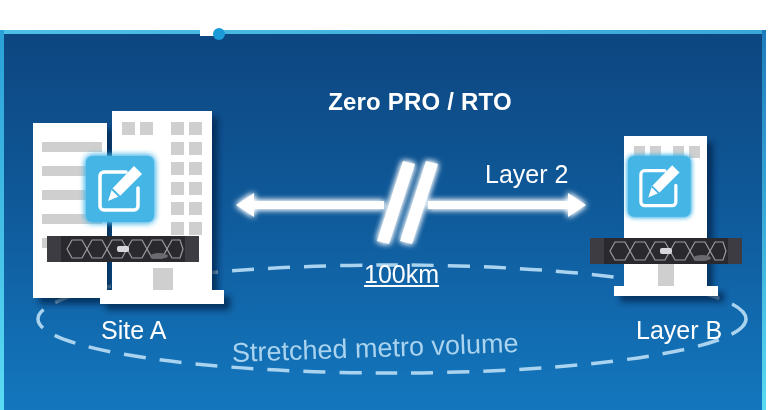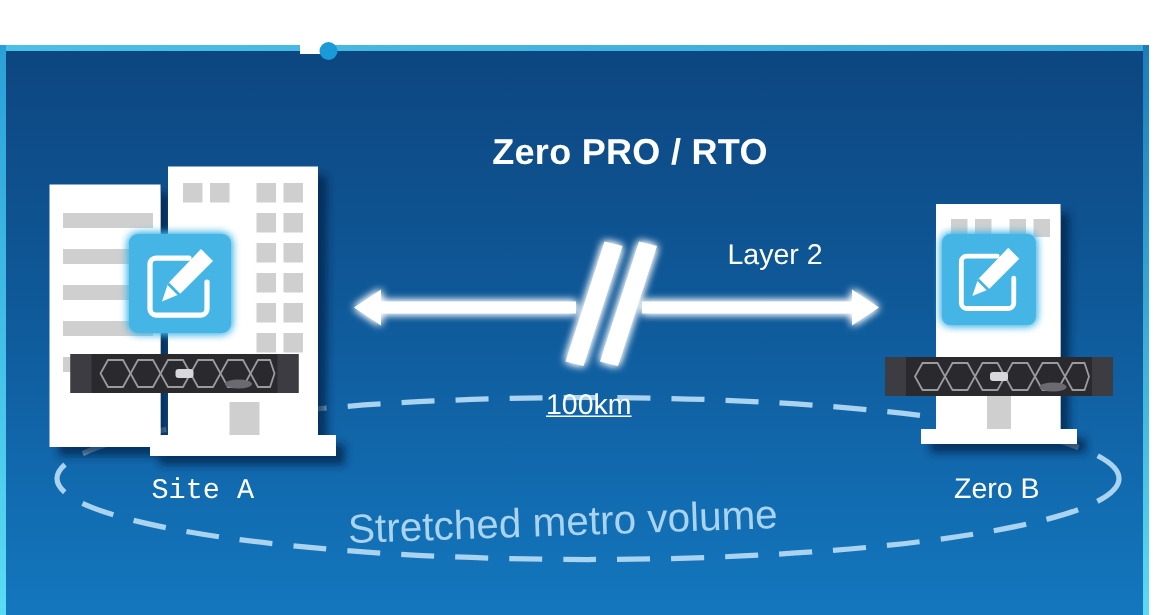--- a/index.html
+++ b/index.html
@@ -20,21 +20,21 @@
   .border-bottom { position: absolute; left: 0; top: 402px; width: 766px; height: 4px; background: #6fe6f8; }
   .gap-top { position: absolute; left: 200px; top: 0; width: 20px; height: 8px; background: #ffffff; }
   .gap-bottom { position: absolute; left: 624px; top: 400px; width: 22px; height: 10px; background: #ffffff; }
   .dot-top { position: absolute; left: 213px; top: 0px; width: 12px; height: 12px; border-radius: 50%; background: #1a9ad6; }
   .dot-bottom { position: absolute; left: 613px; top: 398px; width: 12px; height: 12px; border-radius: 50%; background: #6fe6f8; }
 
   .title {
     position: absolute; left: 0; width: 840px; top: 60px; text-align: center;
     color: #ffffff; font-weight: bold; font-size: 24px; letter-spacing: 0.2px;
   }
-  .lbl { position: absolute; color: #ffffff; font-size: 19px; }
+  .lbl { position: absolute; color: #ffffff; font-size: 25px; }
   .metro { position: absolute; left: 232px; top: 310px; color: #a9d3ee; font-size: 27px; transform: rotate(-2deg); transform-origin: left center; }
 
   svg.overlay { position: absolute; left: 0; top: 0; }
 </style>
 </head>
 <body>
 
 <div class="frame">
   <div class="panel"></div>
   <div class="border-top"></div>
@@ -140,16 +140,16 @@
       <path d="M236,177 l18,-12 v8 h130 v8 h-130 v8 z" fill="#ffffff"></path>
       <path d="M586,177 l-18,-12 v8 h-140 v8 h140 v8 z" fill="#ffffff"></path>
       <path d="M403,133 l12,3 l-26,80 l-12,-3 z" fill="#ffffff"></path>
       <path d="M426,133 l12,3 l-26,80 l-12,-3 z" fill="#ffffff"></path>
     </g>
   </svg>
 
   <div class="title" style="left:0; width:840px;">Zero PRO / RTO</div>
   <div class="lbl" style="left:485px; top:132px;">Layer 2</div>
   <div class="lbl" style="left:364px; top:232px;text-decoration:underline;">100km</div>
-  <div class="lbl" style="left:101px; top:288px;font-family:Liberation Mono, monospace;">Site A</div>
-  <div class="lbl" style="left:636px; top:288px;">Zero B</div>
+  <div class="lbl" style="left:101px; top:288px;">Site A</div>
+  <div class="lbl" style="left:636px; top:288px;">Layer B</div>
   <div class="metro">Stretched metro volume</div>
 </div>
 
 </body></html>

